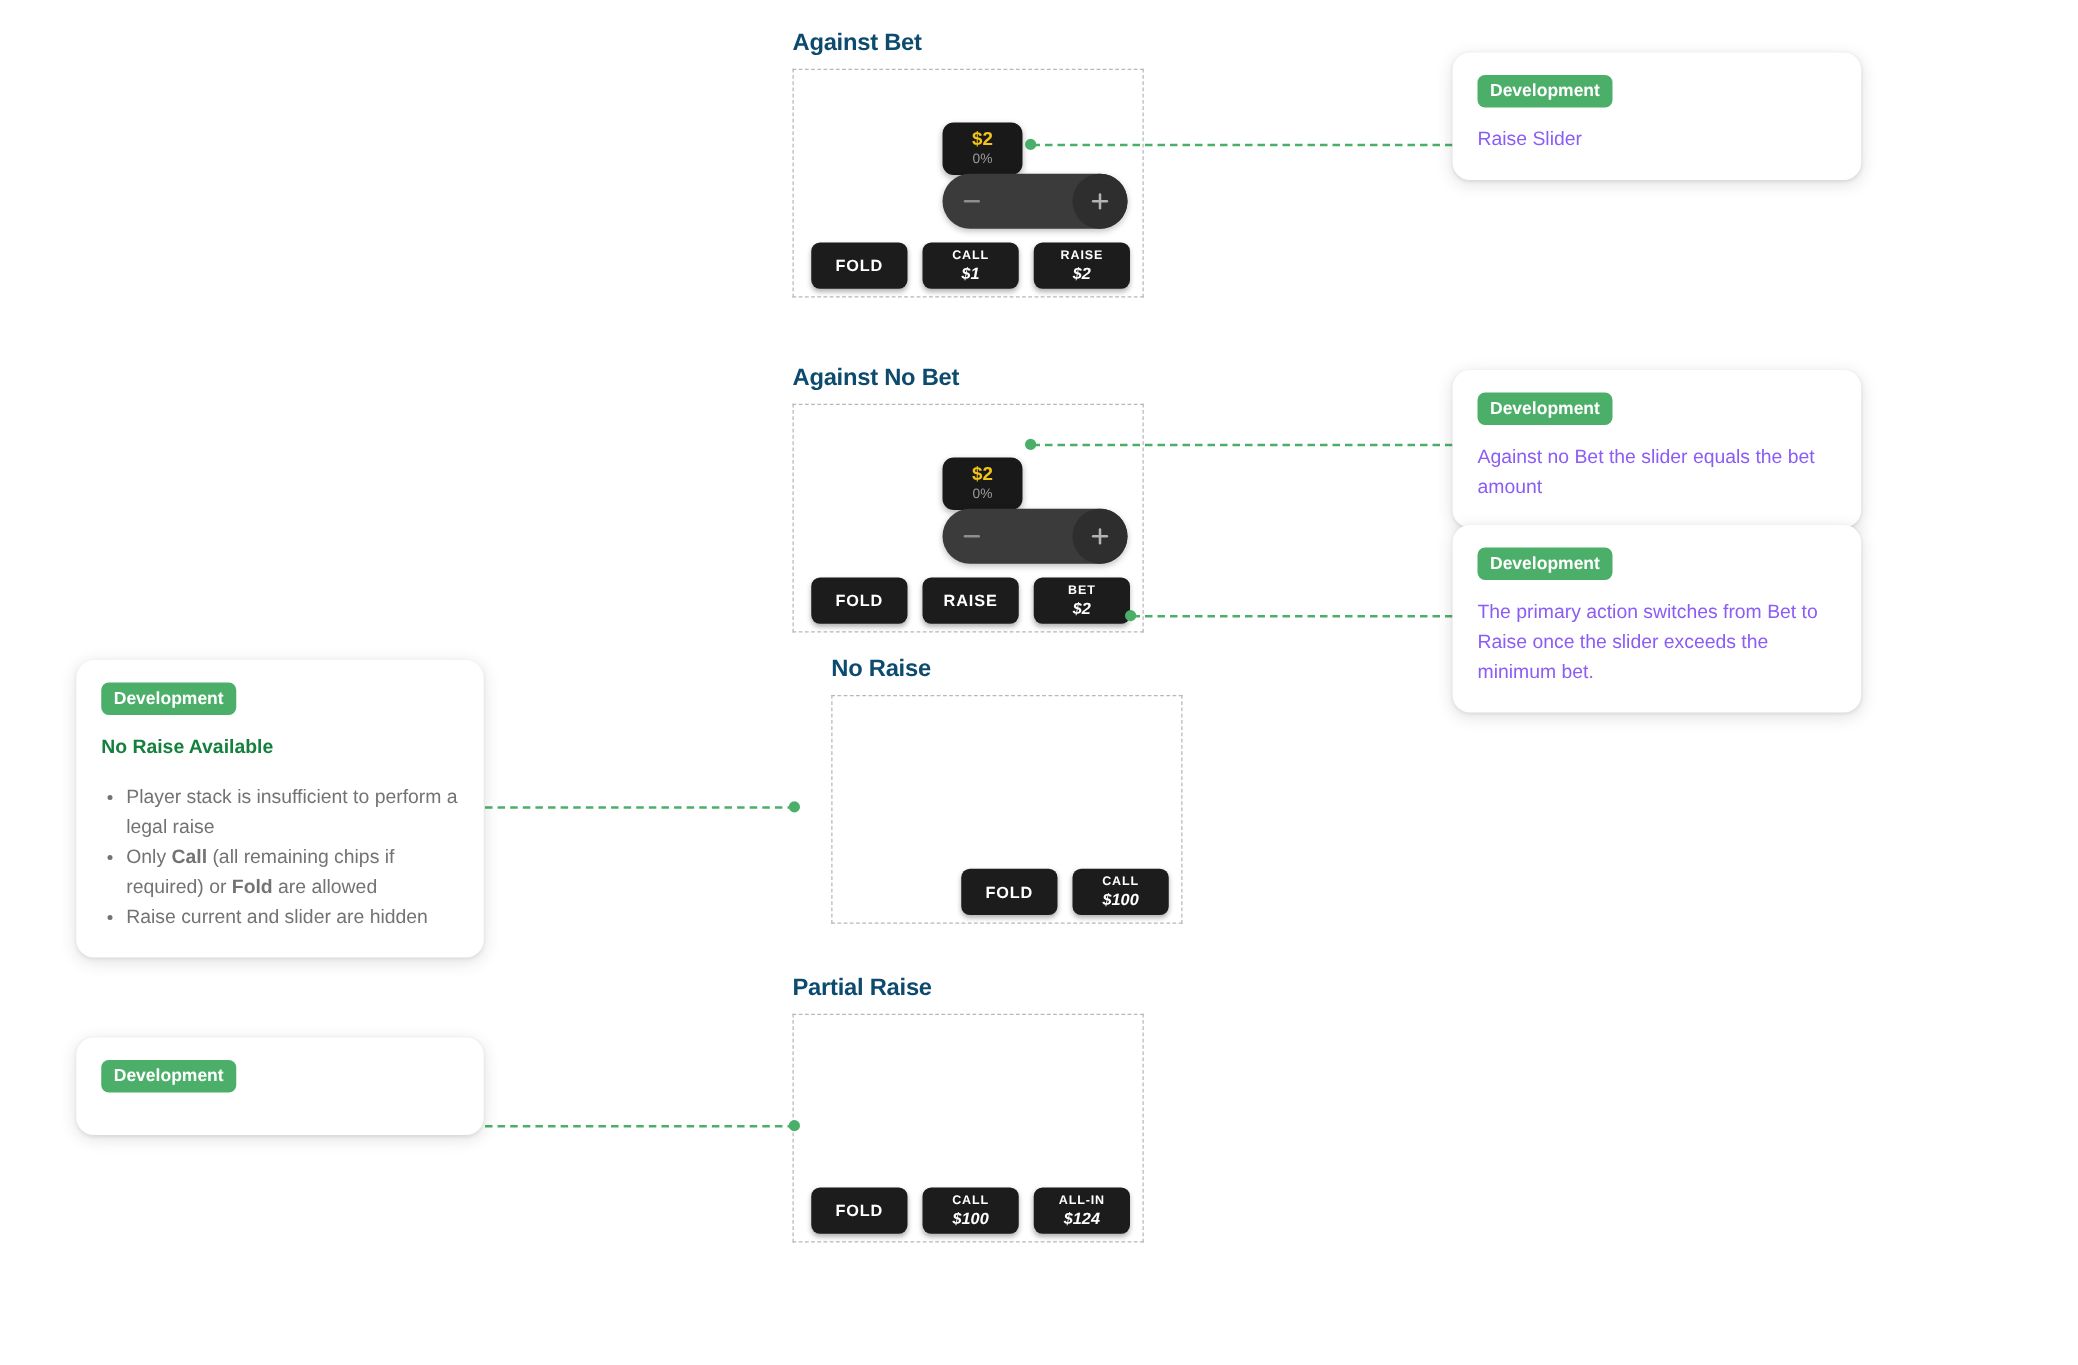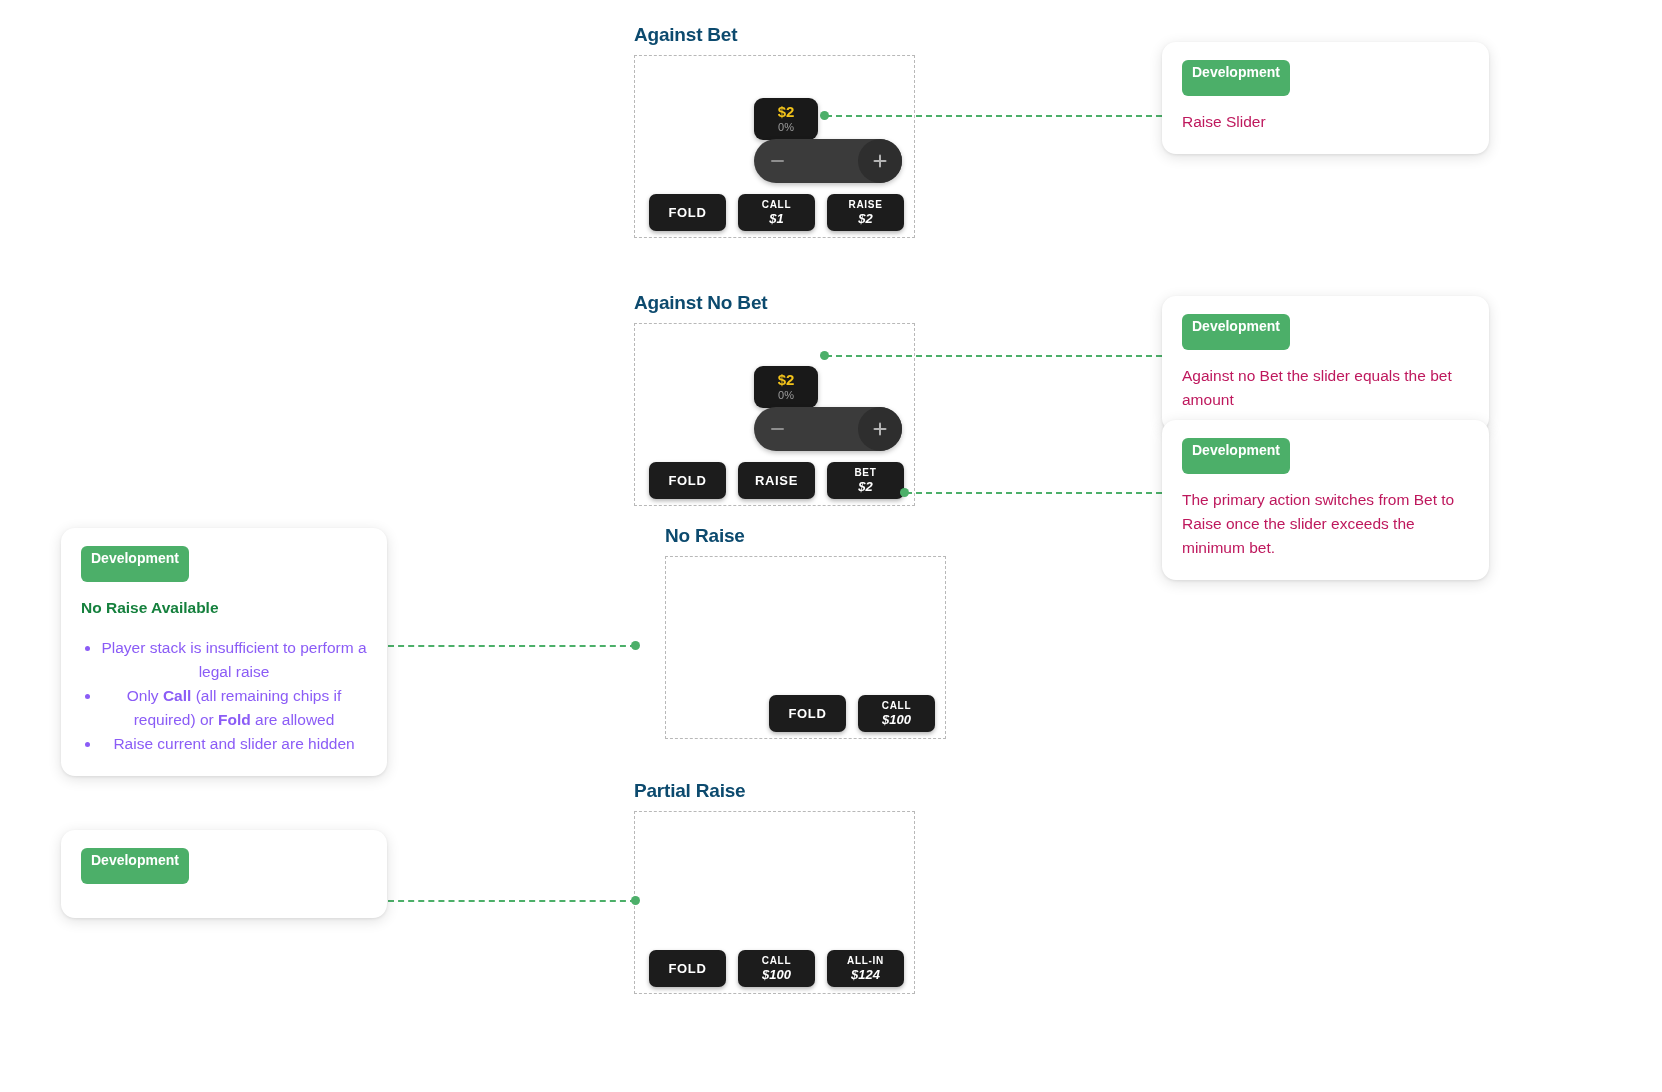--- a/index.html
+++ b/index.html
@@ -147,45 +147,44 @@
     box-shadow: 0 3px 14px rgba(0,0,0,0.12), 0 1px 3px rgba(0,0,0,0.08);
     padding: 18px 20px 20px;
   }
   .badge {
     display: inline-block;
     background: #4caf69;
     color: #ffffff;
     font-size: 14px;
     font-weight: bold;
     border-radius: 6px;
-    padding: 4px 10px 16px;
+    padding: 4px 10px 6px;
     margin-bottom: 14px;
   }
   .card-text {
     font-size: 15.5px;
     line-height: 24px;
-    color: #be185d;
+    color: #8b5cf6;
   }
   .card-heading {
     font-size: 15.5px;
     font-weight: bold;
     color: #15803d;
     line-height: 24px;
     margin-bottom: 16px;
   }
   .card-list {
     list-style: disc;
     padding-left: 20px;
   }
   .card-list li {
     font-size: 15.5px;
     line-height: 24px;
-    color: #8b5cf6;
+    color: #737373;
     margin-bottom: 0;
-    text-align: center;
   }
   .card-list li b { font-weight: bold; }
 </style>
 </head>
 <body>
 
 <div class="stage">
 
   <div class="section" style="left:634px; top:24px;">
     <div class="section-title">Against Bet</div>

